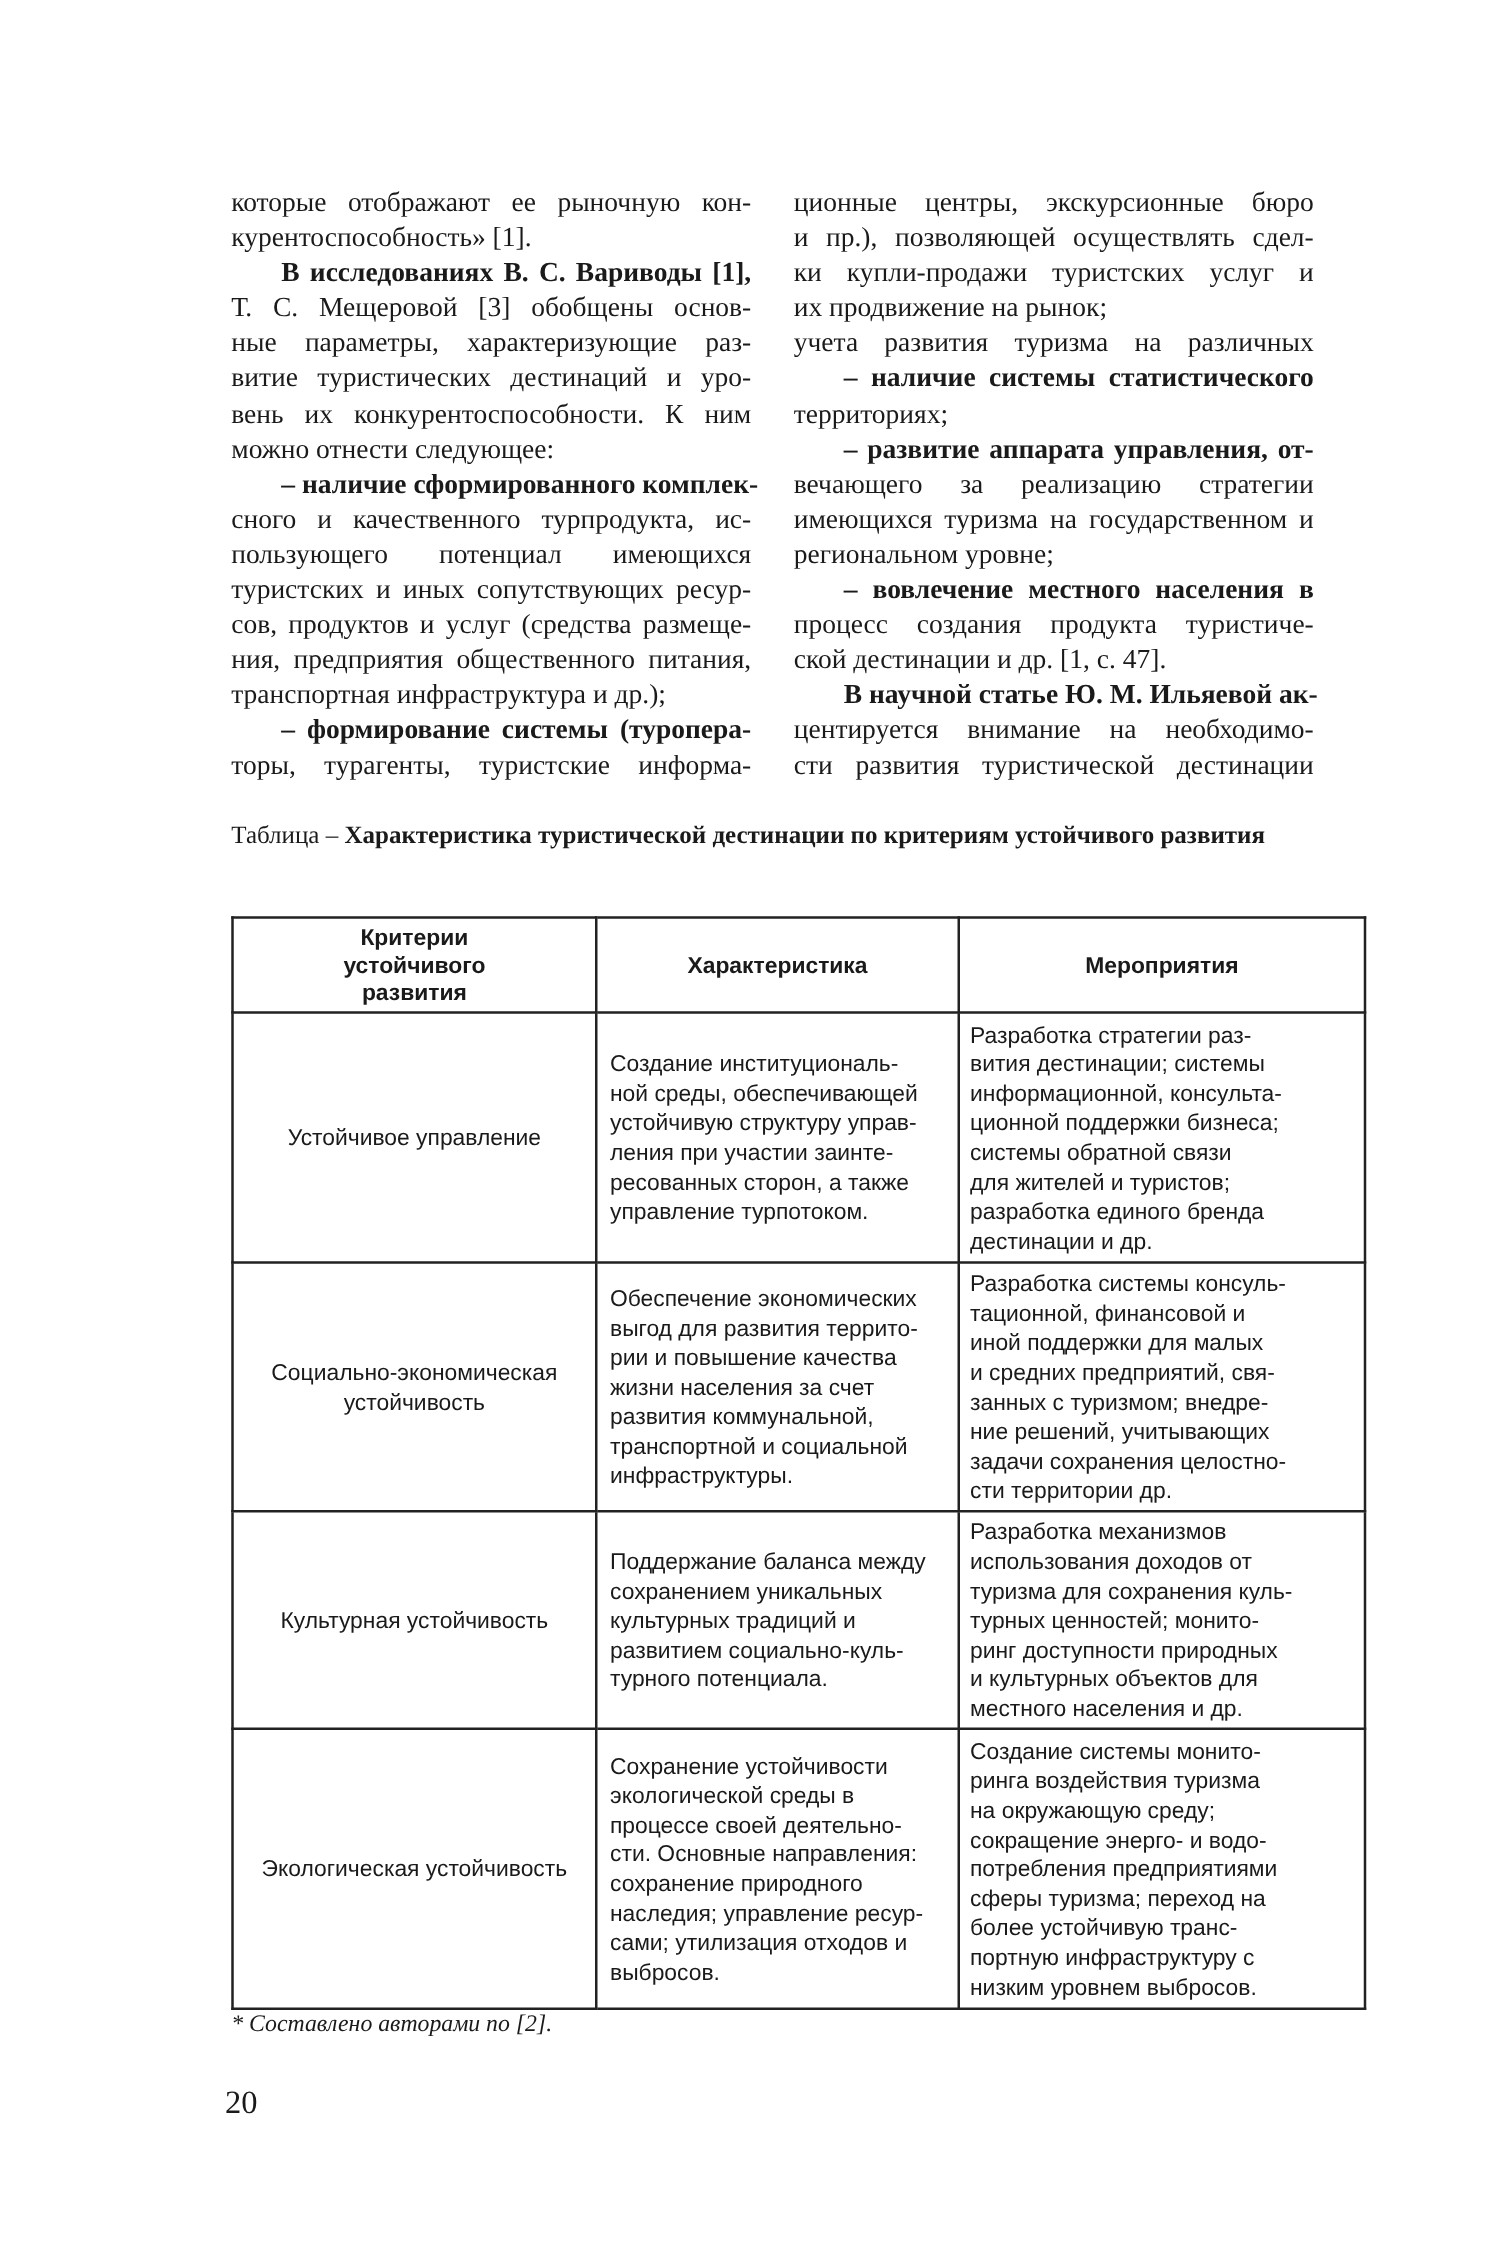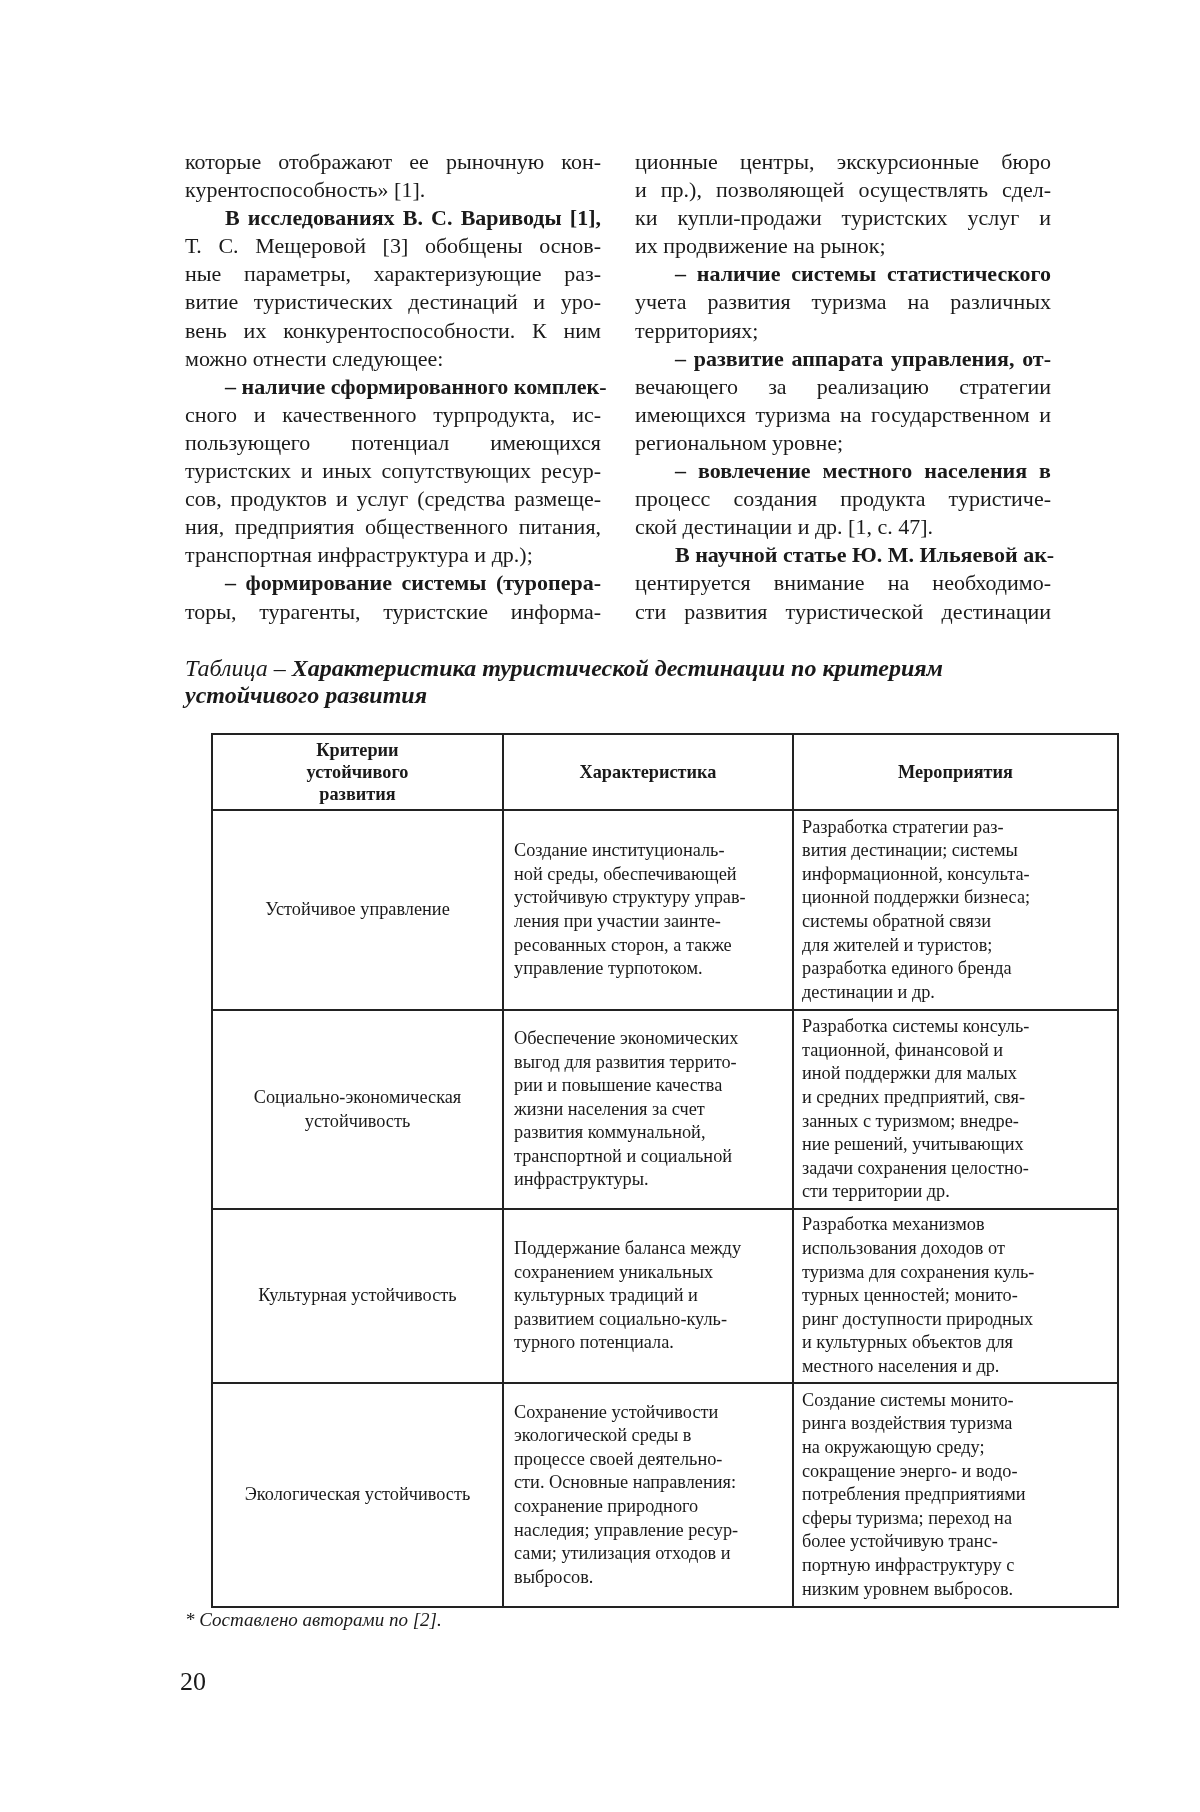--- a/index.html
+++ b/index.html
@@ -4,24 +4,24 @@
   <style>
     html, body { margin: 0; padding: 0; background: #ffffff; }
     body { width: 1200px; height: 1812px; position: relative; overflow: hidden;
       font-family: "Liberation Serif", "DejaVu Serif", serif; color: #1a1a1a; }
     .col { position: absolute; top: 148px; width: 416px; font-size: 22px; line-height: 28.1px; }
     .col-left { left: 185px; }
     .col-right { left: 635px; }
     .line { display: block; white-space: nowrap; text-align: justify; text-align-last: justify; height: 28.1px; }
     .line.last { text-align-last: left; }
     .line.indent { padding-left: 40px; font-weight: bold; }
-    .caption { position: absolute; left: 185px; top: 655px; width: 872px; font-size: 24px; line-height: 27px; font-style: italic; }
+    .caption { position: absolute; left: 185px; top: 655px; width: 872px; font-size: 20px; line-height: 27px; }
     .caption .bold { font-weight: bold; }
     table.crit { position: absolute; left: 185px; top: 733px; width: 908px; border-collapse: collapse;
-      font-family: Liberation Serif, serif; font-size: 18.3px; line-height: 23.6px; margin-left: 26px; }
+      font-family: Liberation Sans, sans-serif; font-size: 18.3px; line-height: 23.6px; }
     table.crit th, table.crit td { border: 2px solid #222; vertical-align: middle; }
     table.crit th { font-weight: bold; text-align: center; padding: 4px 6px; height: 48px; line-height: 22px; }
     table.crit td.c1 { width: 277px; text-align: center; padding: 0 6px; border-radius: 30px; }
     table.crit td.c2 { width: 274px; padding: 0 4px 0 10px; }
     table.crit td.c3 { padding: 0 6px 0 8px; }
     .cl { display: block; white-space: nowrap; }
     .footnote { position: absolute; left: 185px; top: 1609px; font-size: 19px; font-style: italic; }
     .page-num { position: absolute; left: 180px; top: 1667px; font-size: 26px; }
   </style>
 </head>
@@ -44,22 +44,22 @@
     <span class="line">ния, предприятия общественного питания,</span>
     <span class="line last">транспортная инфраструктура и др.);</span>
     <span class="line indent">– формирование системы (туропера-</span>
     <span class="line">торы, турагенты, туристские информа-</span>
   </div>
 <div class="col col-right" id="col-right">
     <span class="line">ционные центры, экскурсионные бюро</span>
     <span class="line">и пр.), позволяющей осуществлять сдел-</span>
     <span class="line">ки купли-продажи туристских услуг и</span>
     <span class="line last">их продвижение на рынок;</span>
+    <span class="line">учета развития туризма на различных</span>
     <span class="line indent">– наличие системы статистического</span>
-    <span class="line">учета развития туризма на различных</span>
     <span class="line last">территориях;</span>
     <span class="line indent">– развитие аппарата управления, от-</span>
     <span class="line">вечающего за реализацию стратегии</span>
     <span class="line">имеющихся туризма на государственном и</span>
     <span class="line last">региональном уровне;</span>
     <span class="line indent">– вовлечение местного населения в</span>
     <span class="line">процесс создания продукта туристиче-</span>
     <span class="line last">ской дестинации и др. [1, с. 47].</span>
     <span class="line indent">В научной статье Ю. М. Ильяевой ак-</span>
     <span class="line">центируется внимание на необходимо-</span>

